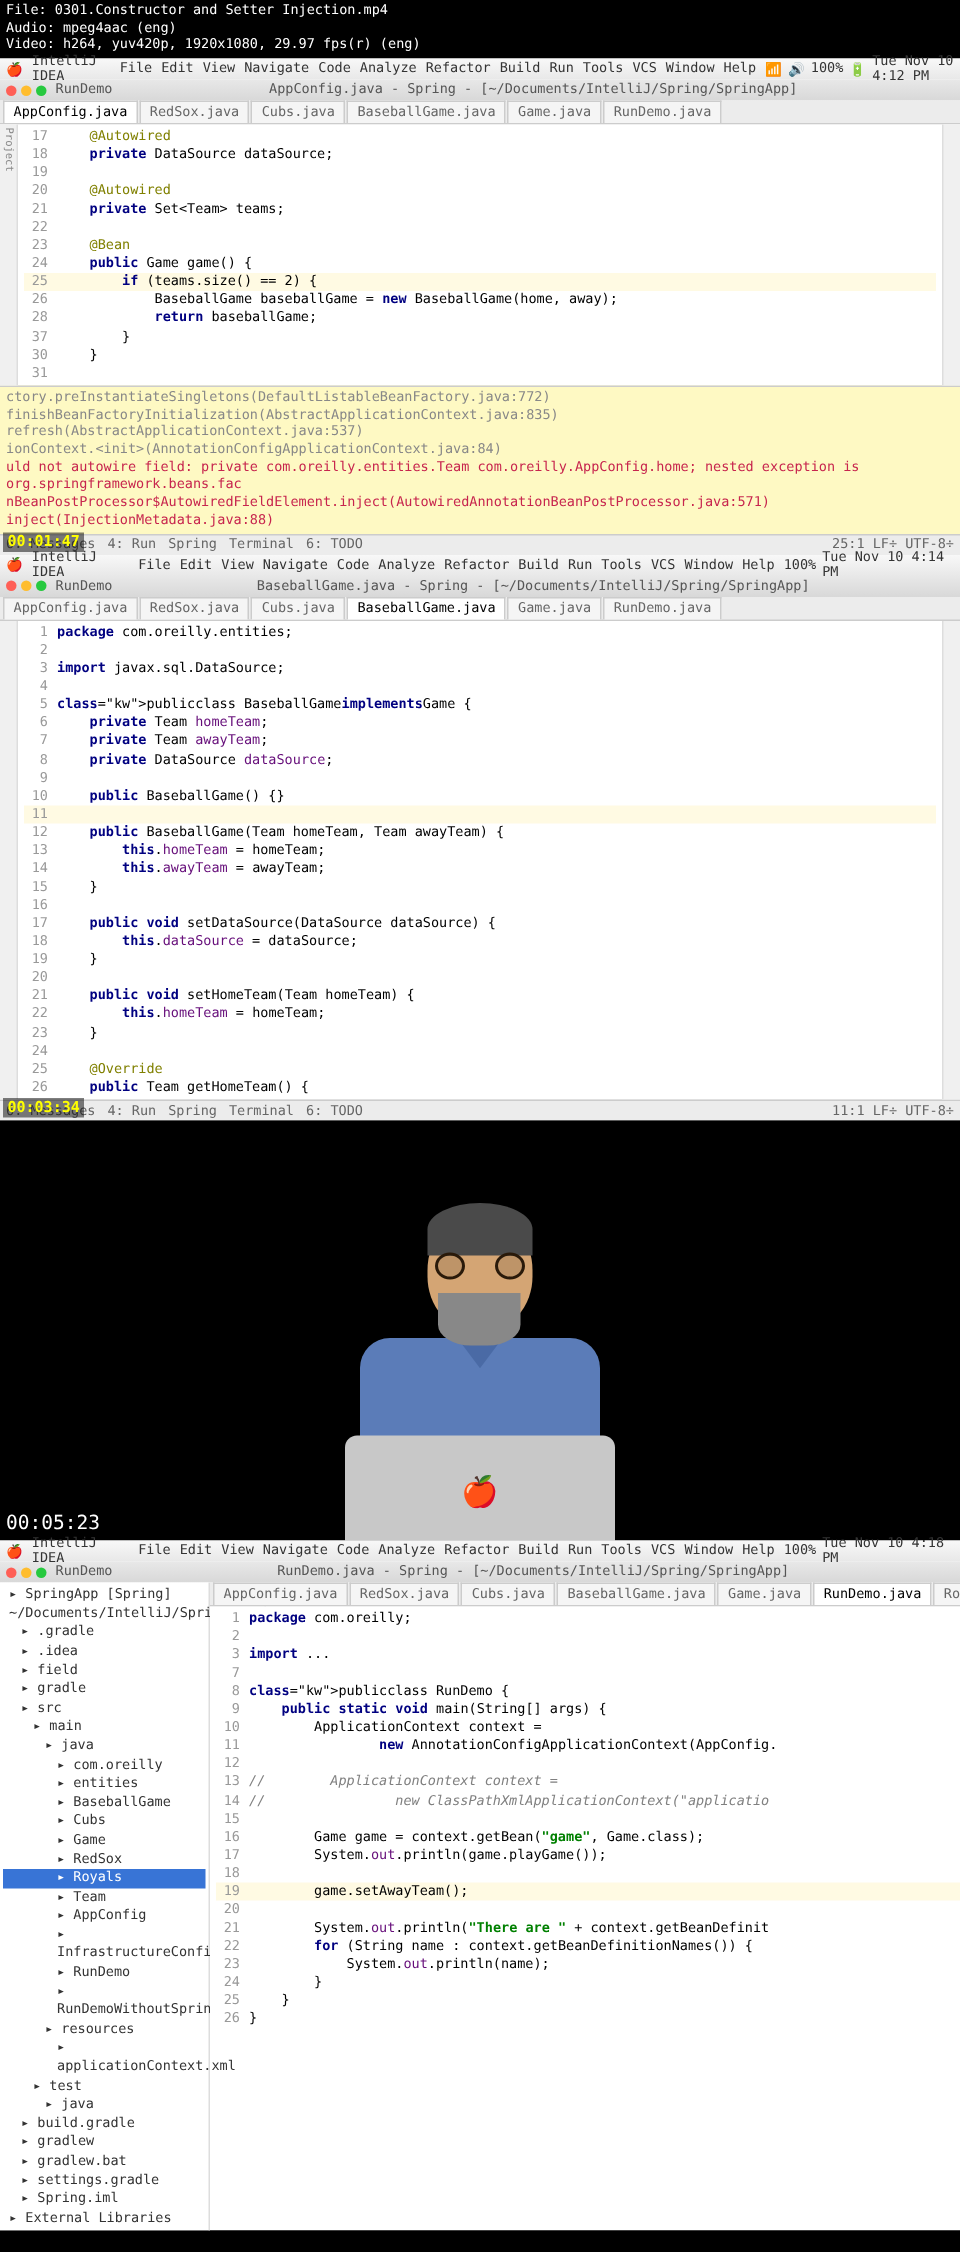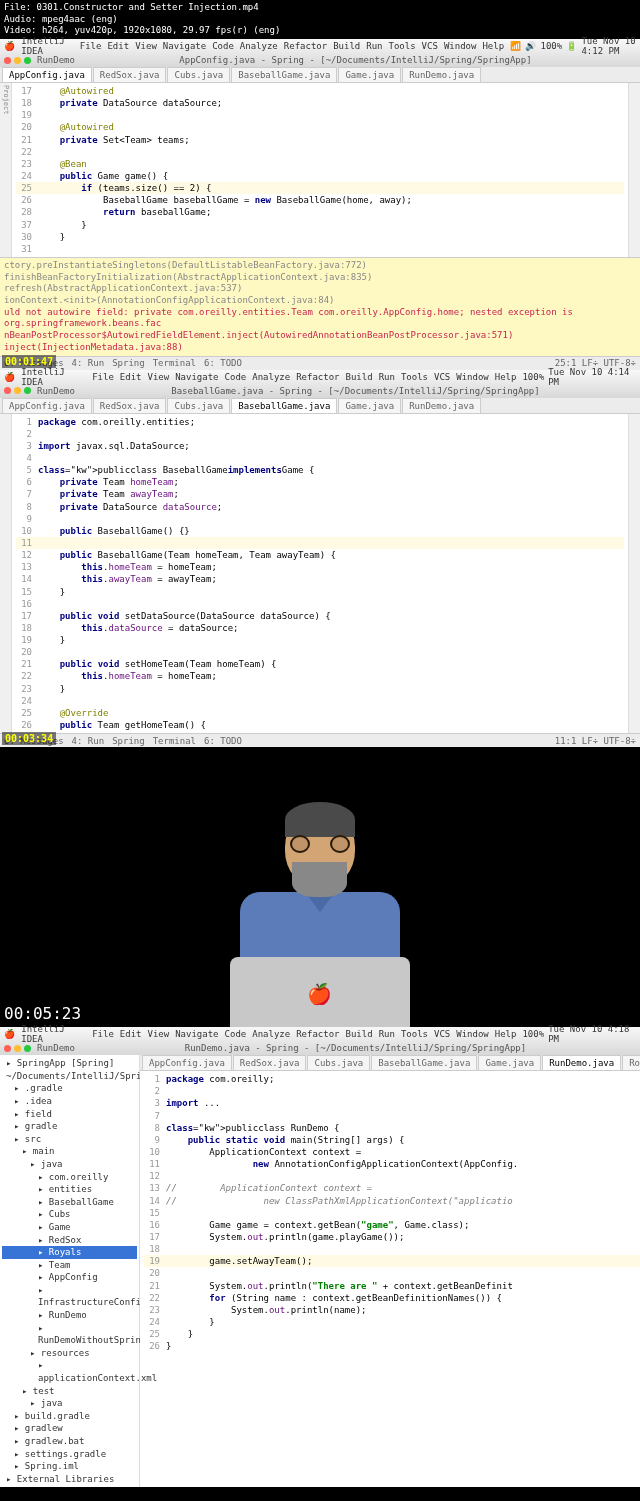--- a/index.html
+++ b/index.html
@@ -41,21 +41,21 @@
 .head{width:70px;height:80px;background:#d4a574;border-radius:50% 50% 45% 45%;position:absolute;top:10px;left:45px}
 .hair{width:70px;height:35px;background:#4a4a4a;border-radius:50% 50% 0 0;position:absolute;top:5px;left:45px}
 .glasses{position:absolute;top:38px;left:50px;width:60px;height:18px}
 .lens{width:20px;height:18px;border:2px solid #2a1a0a;border-radius:50%;position:absolute;background:rgba(0,0,0,.1)}
 .lens.l{left:0}.lens.r{right:0}
 .beard{width:55px;height:35px;background:#888;border-radius:0 0 40% 40%;position:absolute;top:65px;left:52px}
 .shirt{width:160px;height:90px;background:#5b7cb8;position:absolute;top:95px;border-radius:20px 20px 0 0}
 .collar{width:30px;height:20px;background:#4a6aa5;position:absolute;top:95px;left:65px;clip-path:polygon(0 0,100% 0,50% 100%)}
 .laptop{width:180px;height:70px;background:#c8c8c8;position:absolute;bottom:0;left:50%;transform:translateX(-50%);border-radius:8px 8px 0 0}
 .alogo{position:absolute;top:25px;left:50%;transform:translateX(-50%);color:#fff;font-size:20px}
-.vts{position:absolute;bottom:4px;left:4px;color:#fff;font-size:16px}
+.vts{position:absolute;bottom:4px;left:4px;color:#fff;font-size:13px}
 .tree{width:140px;background:#fff;border-right:1px solid #ddd;font-size:8px;padding:2px;line-height:1.4;color:#333}
 .tree .ti{padding-left:4px}
 .tree .ti1{padding-left:12px}.tree .ti2{padding-left:20px}.tree .ti3{padding-left:28px}.tree .ti4{padding-left:36px}
 .tree .sel{background:#3874d6;color:#fff}
 .split{display:flex}
 </style>
 </head>
 <body>
 
 <div class="meta">

